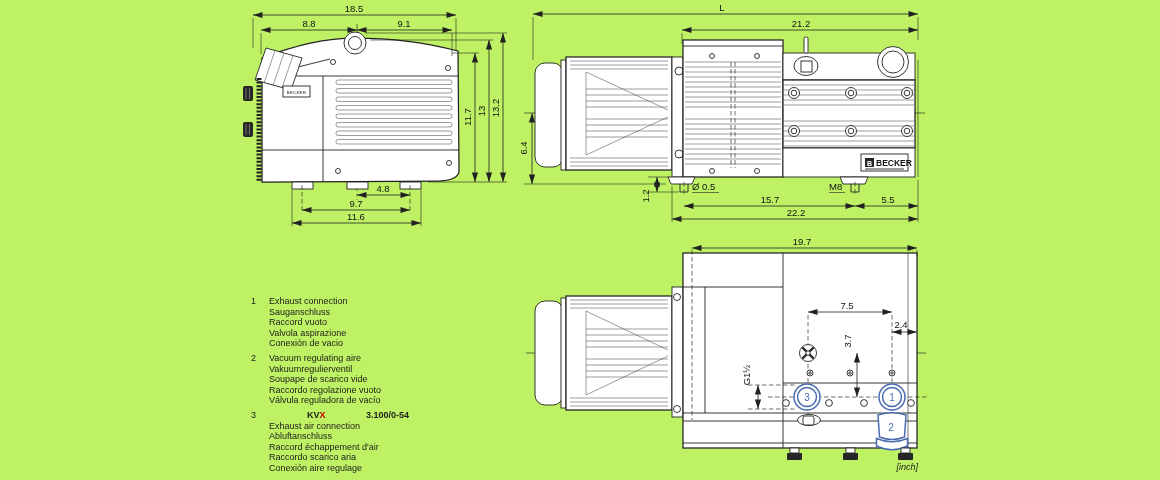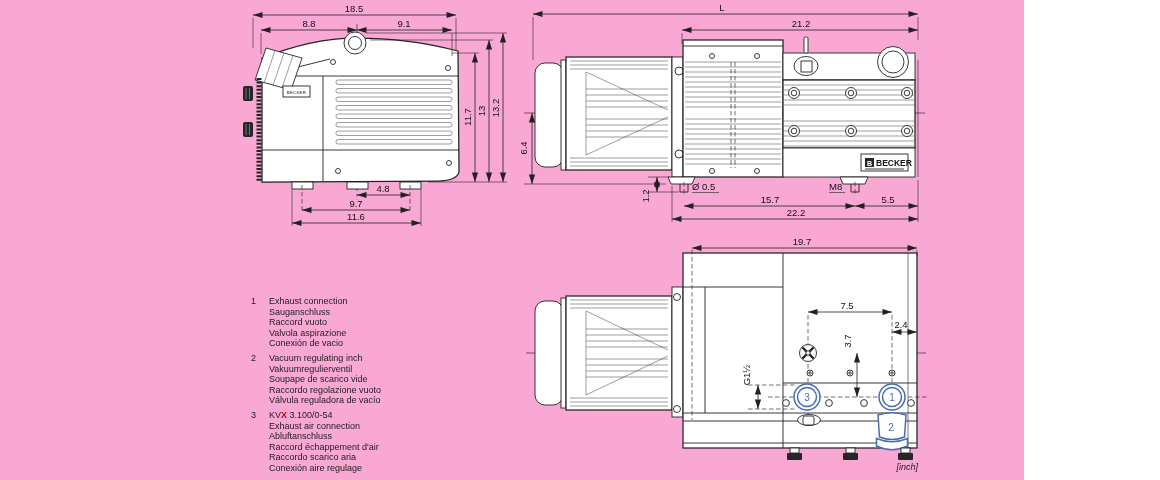--- a/index.html
+++ b/index.html
@@ -1,16 +1,16 @@
 <!DOCTYPE html>
 <html><head>
 <meta charset="utf-8">
 <style>
   html,body{margin:0;padding:0;background:#fff;}
-  #stage{position:relative;width:1024px;height:480px;background:#f9a8d4;overflow:hidden;
+  #stage{position:relative;width:1160px;height:480px;background:#bef264;overflow:hidden;
          font-family:"Liberation Sans",sans-serif;}
   svg{position:absolute;overflow:visible;}
   
   .o1{fill:#fff;stroke:#222;stroke-width:1.25;}
   .o2{fill:none;stroke:#222;stroke-width:.9;}
   .o3{fill:#fff;stroke:#222;stroke-width:.9;}
   .fin{fill:none;stroke:#3a3a3a;stroke-width:.5;}
   .dim{fill:none;stroke:#222;stroke-width:.8;}
   .ext{fill:none;stroke:#222;stroke-width:.6;}
   .cl{fill:none;stroke:#222;stroke-width:.65;stroke-dasharray:11 3 2.5 3;}
@@ -23,21 +23,21 @@
   .ts{font:4.4px "Liberation Sans",sans-serif;fill:#111;text-anchor:middle;letter-spacing:.2px;}
   .tl{font:bold 8.5px "Liberation Sans",sans-serif;fill:#111;text-anchor:start;}
   .tw{font:bold 7px "Liberation Sans",sans-serif;fill:#fff;text-anchor:middle;}
   .tb{font:10px "Liberation Sans",sans-serif;fill:#4a6cb0;text-anchor:middle;}
   .ti{font:italic 9px "Liberation Sans",sans-serif;fill:#222;text-anchor:end;}
   
   .legend{position:absolute;left:251px;top:296px;width:170px;font:9px/10.6px "Liberation Sans",sans-serif;color:#1c1c1c;}
   .legend-item{display:flex;margin-bottom:4px;}
   .legend-num{width:10px;flex:none;}
   .legend-lines{margin-left:8px;}
-  .model{font-weight:normal;}
+  .model{font-weight:bold;margin-left:38px;}
   .model-x{color:#c40000;font-weight:bold;}
 </style>
 </head>
 <body>
 
 <div id="stage">
 
 <svg style="left:240px;top:0px" width="280" height="240" viewBox="240 0 280 240">
   <defs>
     <marker id="ah" markerUnits="userSpaceOnUse" markerWidth="11" markerHeight="8" refX="10" refY="4" orient="auto-start-reverse">
@@ -430,21 +430,21 @@
       <div>Exhaust connection</div>
       <div>Sauganschluss</div>
       <div>Raccord vuoto</div>
       <div>Valvola aspirazione</div>
       <div>Conexión de vacio</div>
     </div>
   </div>
   <div class="legend-item">
     <div class="legend-num">2</div>
     <div class="legend-lines">
-      <div>Vacuum regulating inch</div>
+      <div>Vacuum regulating aire</div>
       <div>Vakuumregulierventil</div>
       <div>Soupape de scarico vide</div>
       <div>Raccordo regolazione vuoto</div>
       <div>Válvula reguladora de vacío</div>
     </div>
   </div>
   <div class="legend-item">
     <div class="legend-num">3</div>
     <div class="legend-lines">
       <div><span class="model">KV</span><span class="model-x">X</span><span class="model"> 3.100/0-54</span></div>

